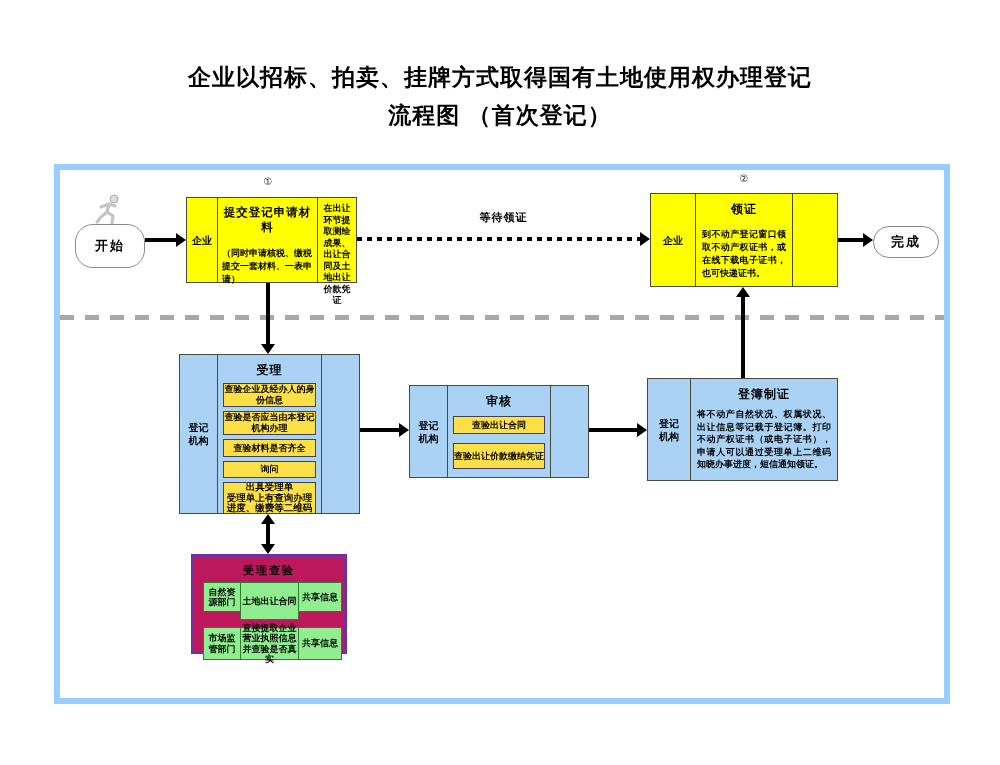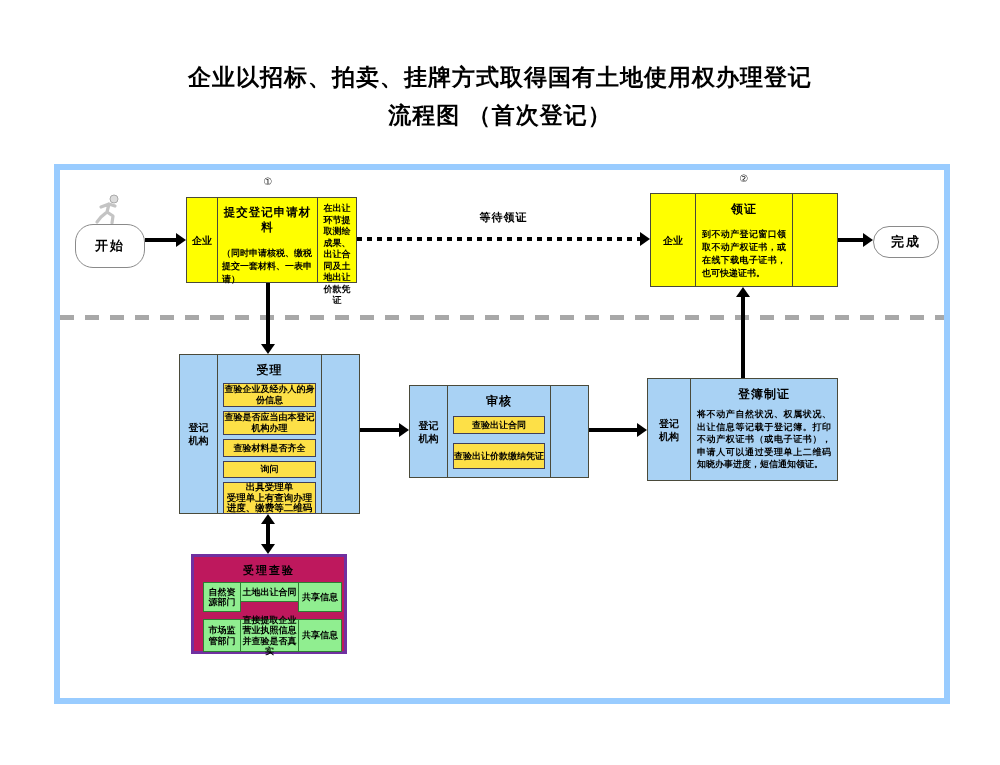--- a/index.html
+++ b/index.html
@@ -193,21 +193,21 @@
     </div>
     <div class="ah" style="left:529px;top:253px;width:58px;">
       <div class="shaft"></div>
         <div class="head"></div>
     </div>
 
     <div class="verify" style="left:131px;top:384px;width:156px;height:100px;">
       <div class="vtitle">受理查验</div>
       <div class="vrow">
         <div class="vcell" style="width:38px;height:30px;">自然资源部门</div>
-        <div class="vcell" style="width:59px;height:20px;">土地出让合同</div>
+        <div class="vcell" style="width:59px;height:38px;">土地出让合同</div>
         <div class="vcell" style="width:44px;height:30px;">共享信息</div>
       </div>
       <div class="vrow" style="margin-top:7px;">
         <div class="vcell" style="width:38px;height:33px;">市场监管部门</div>
         <div class="vcell" style="width:59px;height:33px;">直接提取企业营业执照信息并查验是否真实</div>
         <div class="vcell" style="width:44px;height:33px;">共享信息</div>
       </div>
     </div>
 
   </div>

